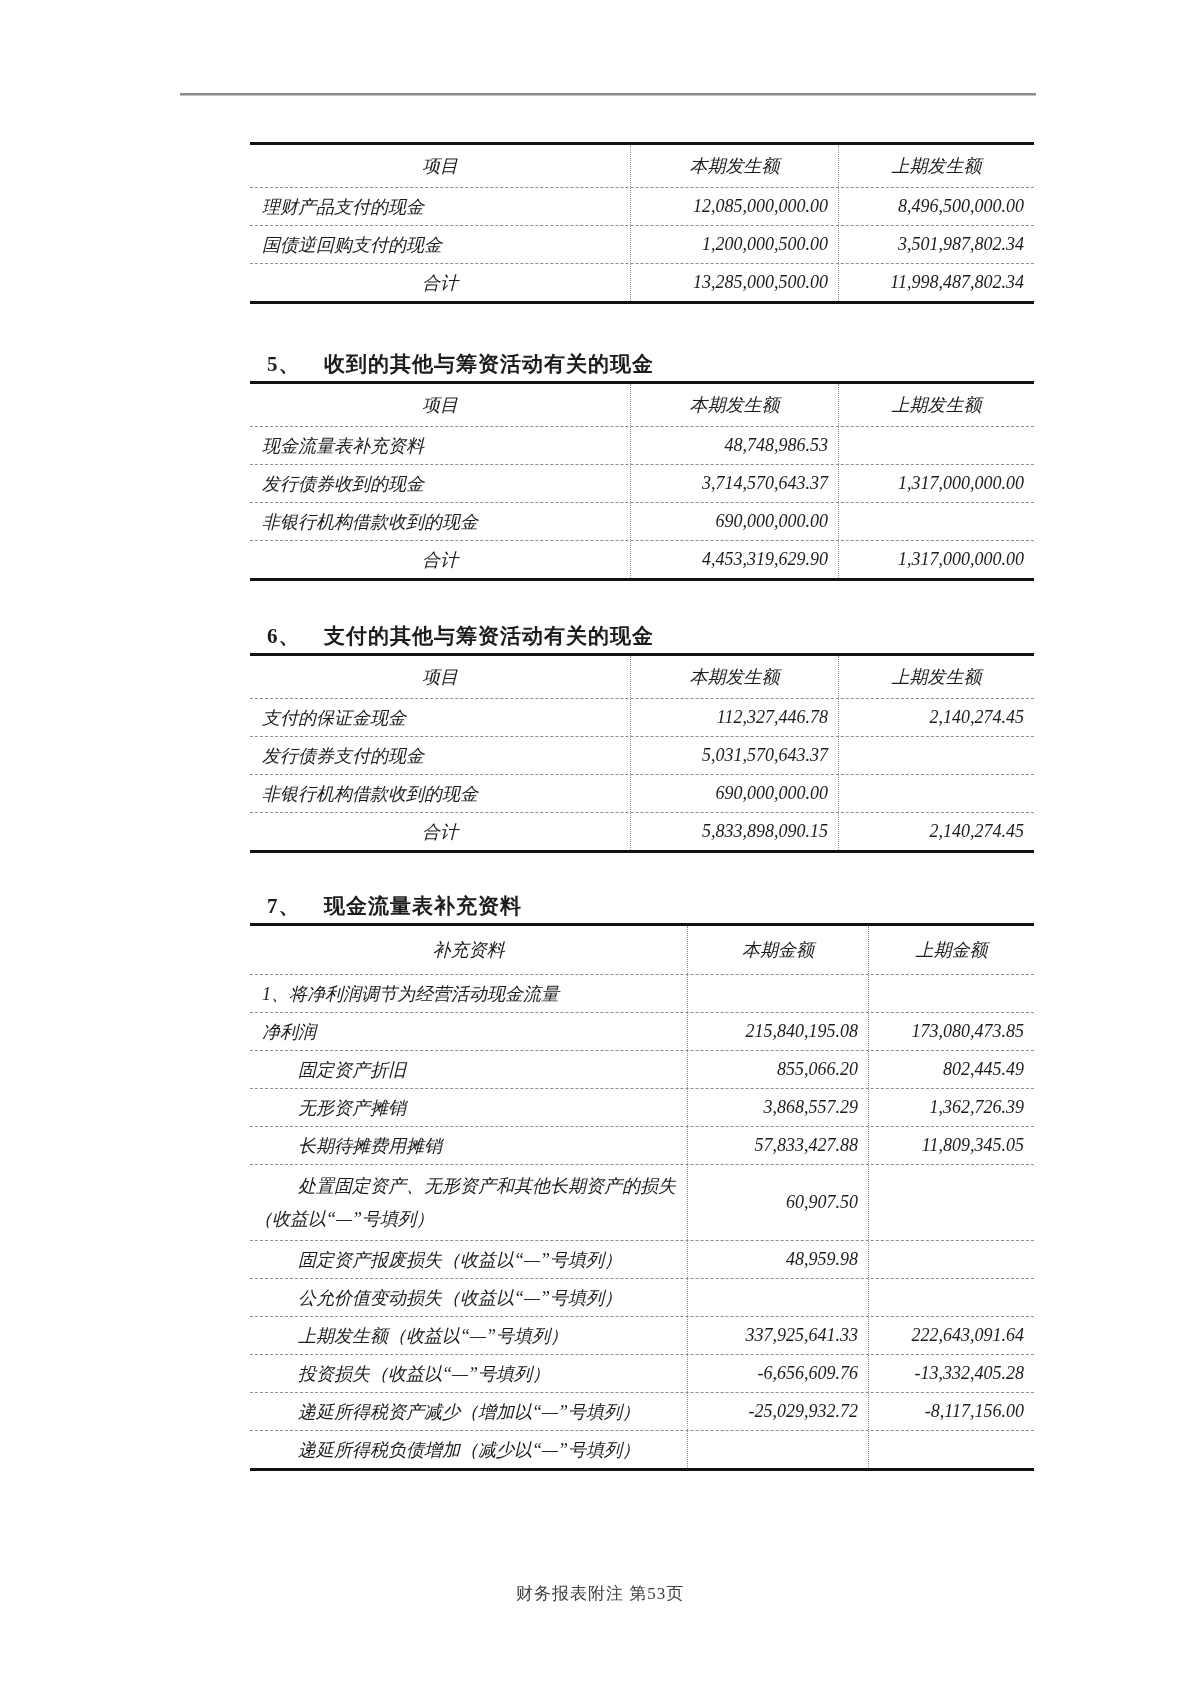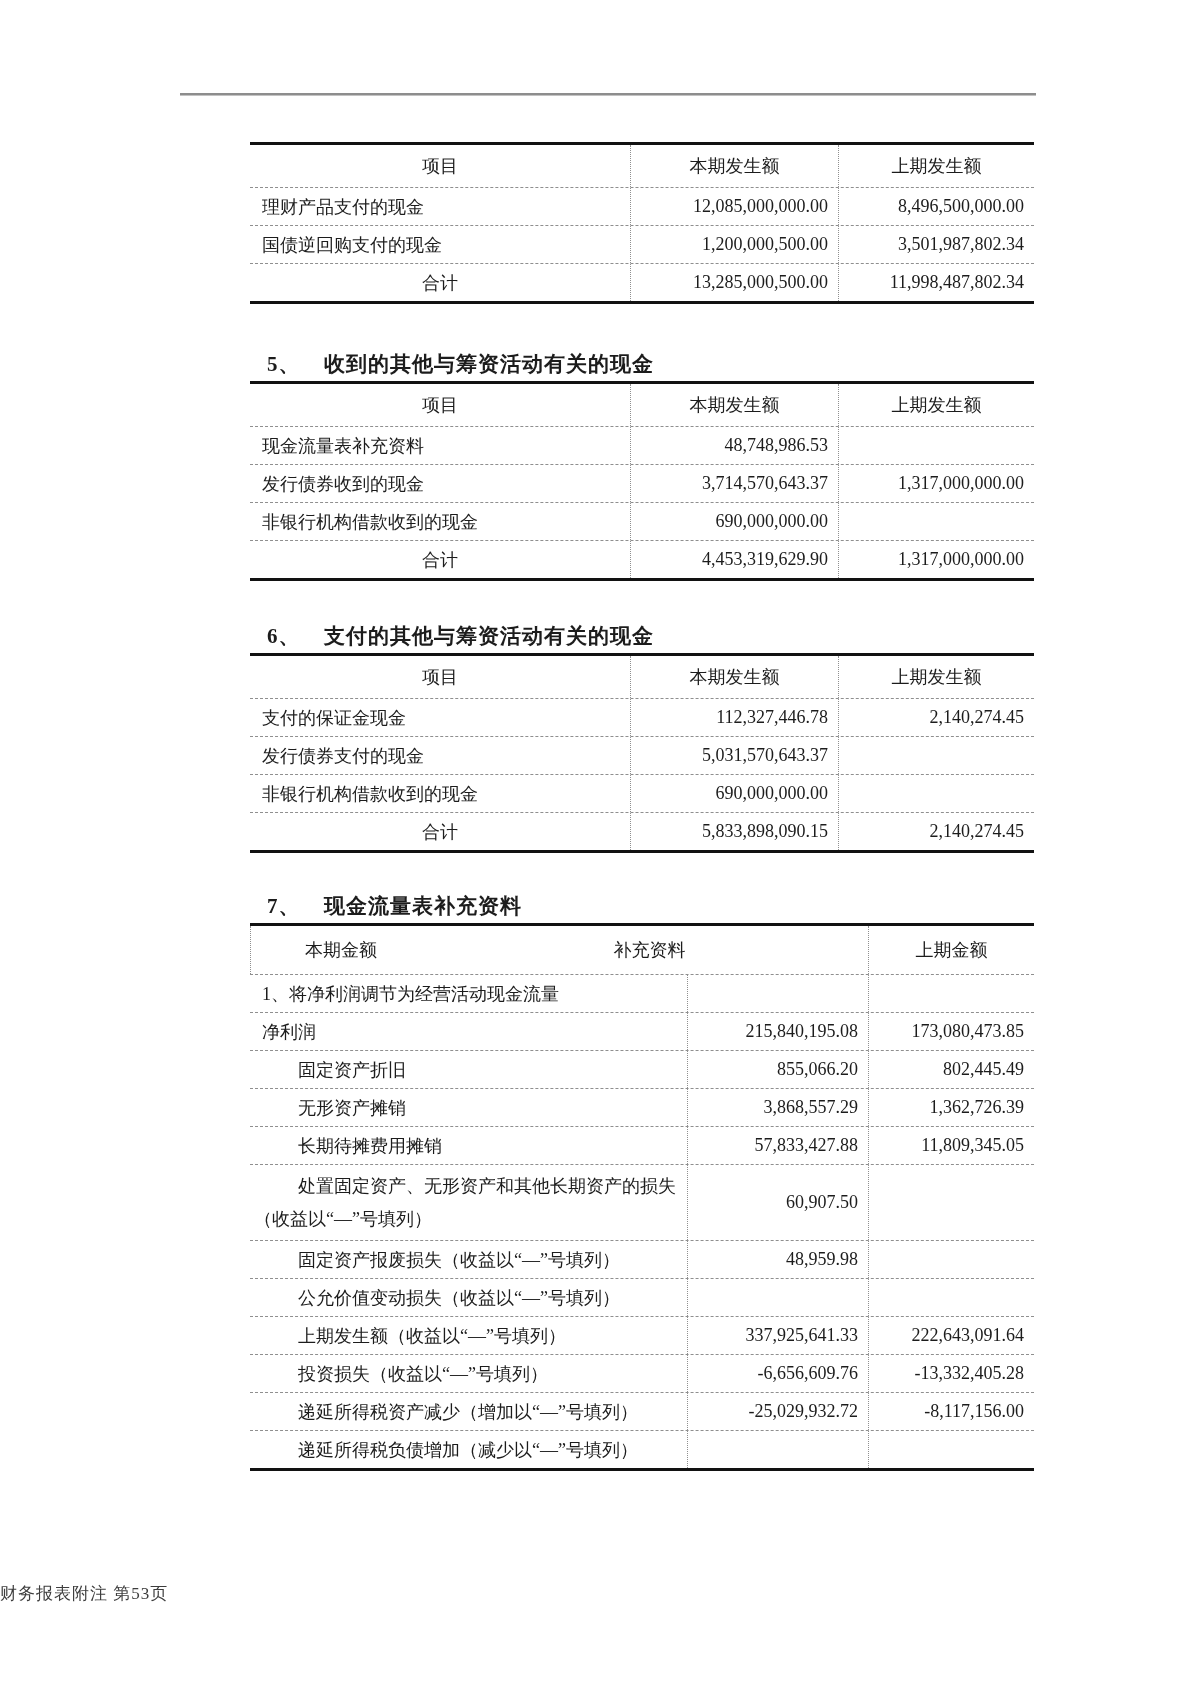--- a/index.html
+++ b/index.html
@@ -21,21 +21,21 @@
   .block{position:absolute;left:250px;width:784px;box-sizing:border-box;}
   .sec-title{
     margin:0;height:31px;box-sizing:border-box;
     font-size:21px;font-weight:bold;letter-spacing:1px;
     display:flex;align-items:flex-start;padding-left:17px;
   }
   .sec-num{display:inline-block;width:57px;flex:0 0 57px;}
   .ftable{
     border-top:3px solid #121212;
     border-bottom:3px solid #121212;
-    box-sizing:border-box;width:100%;
+    box-sizing:border-box;width:100%;font-style:italic;
   }
   .tr{display:flex;align-items:stretch;height:38px;border-top:1px dashed #8f8f8f;box-sizing:border-box;}
   .tr:first-child{border-top:none;}
   .tr.header{height:42px;}
   .cols-b .tr.header{height:48px;}
   .tr.dbl{height:76px;}
   .td{display:flex;align-items:center;box-sizing:border-box;font-size:18px;overflow:hidden;}
   
   .cols-a .c1{width:380px;flex:0 0 380px;padding-left:12px;}
   .cols-a .c2{width:208px;flex:0 0 208px;}
@@ -47,21 +47,21 @@
   .c2,.c3{border-left:1px dotted #8f8f8f;justify-content:flex-end;padding-right:10px;white-space:nowrap;}
   .tr.header .td{justify-content:center;padding:0;}
   .td.indent{padding-left:48px;}
   .tr.total .c1{justify-content:center;padding-left:0;}
   .td .lines{display:block;width:100%;line-height:33px;}
   .tr.dbl .c1{padding-left:4px;}
   .lines .l1{display:block;padding-left:44px;white-space:nowrap;}
   .lines .l2{display:block;padding-left:0;}
   .footer{
     position:absolute;left:0;top:1582px;width:100%;
-    text-align:left;font-size:17px;color:#3d3d3d;letter-spacing:1px;
+    text-align:center;font-size:17px;color:#3d3d3d;letter-spacing:1px;
   }
 </style>
 </head>
 <body>
 
 <div class="page">
 
   <div class="top-rule"></div>
 
   <section class="block" style="top:142px">
@@ -157,22 +157,22 @@
       </div>
   </section>
 
   <section class="block" style="top:892px">
     <h2 class="sec-title">
       <span class="sec-num">7、</span>
       <span class="sec-text">现金流量表补充资料</span>
     </h2>
     <div class="ftable cols-b">
         <div class="tr header">
+          <div class="td c1">补充资料</div>
           <div class="td c2">本期金额</div>
-          <div class="td c1">补充资料</div>
           <div class="td c3">上期金额</div>
         </div>
         <div class="tr">
           <div class="td c1">1、将净利润调节为经营活动现金流量</div>
           <div class="td c2"></div>
           <div class="td c3"></div>
         </div>
         <div class="tr">
           <div class="td c1">净利润</div>
           <div class="td c2">215,840,195.08</div>

